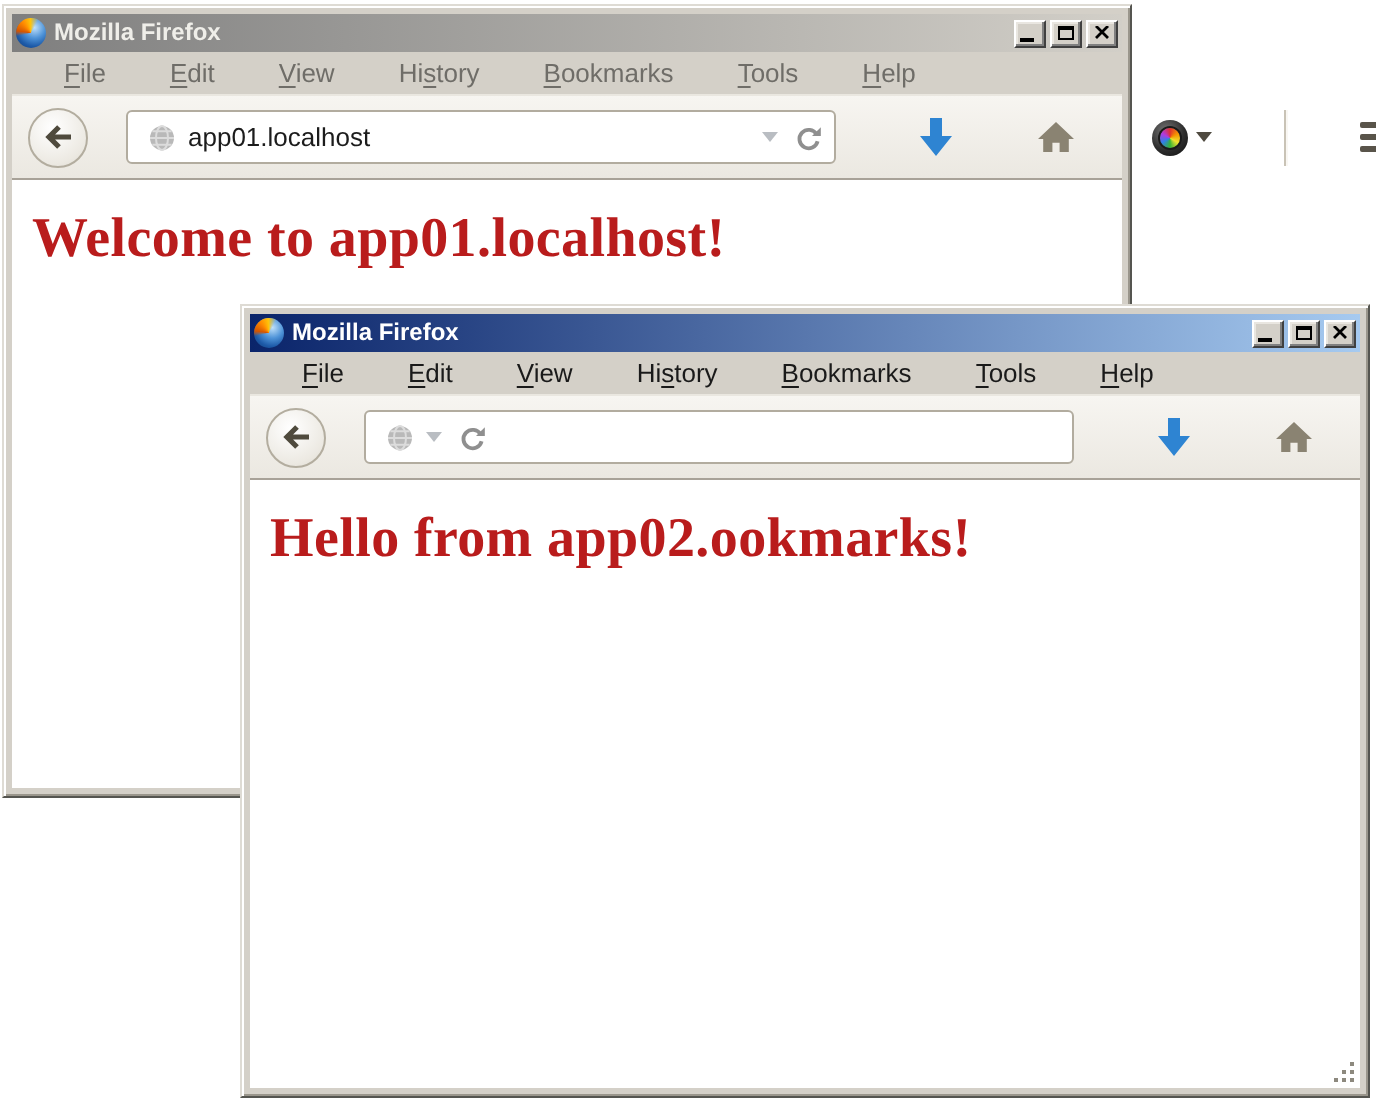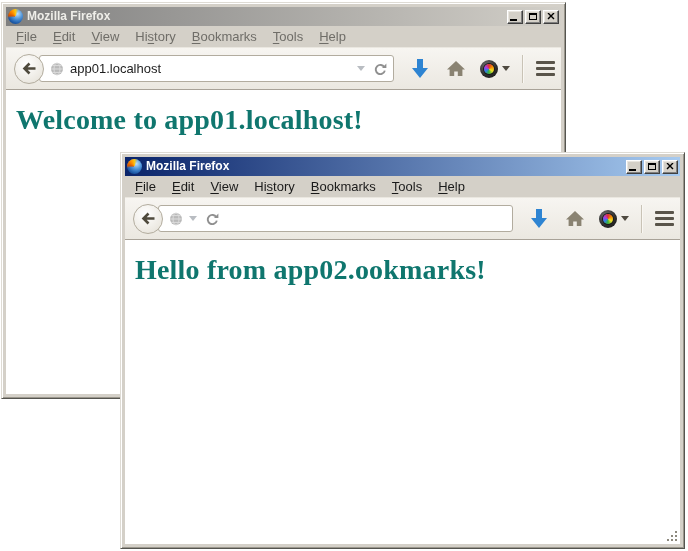--- a/index.html
+++ b/index.html
@@ -50,31 +50,31 @@
     display:flex;align-items:center;justify-content:center;cursor:default;
   }
   .glyph-min{position:absolute;left:2px;bottom:2px;width:7px;height:2px;background:#000;}
   .glyph-max{width:8px;height:7px;border:1px solid #000;border-top-width:2px;box-sizing:border-box;}
 
   
   .menubar{
     height:21px;flex:0 0 21px;display:flex;align-items:center;
     background:#d4d0c8;font-size:13px;padding-left:2px;
   }
-  .menu-item{padding:2px 8px;color:#1a1a1a;white-space:nowrap;}
+  .menu-item{padding:2px 8px;color:#1a1a1a;white-space:nowrap;margin-left:16px;}
   .win.inactive .menu-item{color:#6f6d68;}
   .mn{text-decoration:underline;text-underline-offset:2px;}
 
   
   .toolbar{
     height:43px;flex:0 0 43px;display:flex;align-items:center;
     background:linear-gradient(#f7f5f1,#ebe8e1);
     border-top:1px solid #eae7e0;
     border-bottom:1px solid #a8a298;
-    padding:0 8px;box-sizing:border-box;
+    padding:0 8px;box-sizing:border-box;gap:24px;
   }
   .back-btn{
     width:30px;height:30px;border-radius:50%;flex:0 0 30px;z-index:2;
     background:radial-gradient(circle at 40% 32%,#ffffff,#ece9e2 70%,#ddd9d0);
     border:1px solid #b3ad9f;box-sizing:border-box;
     display:flex;align-items:center;justify-content:center;
   }
   .urlbar{
     height:27px;box-sizing:border-box;flex:0 0 355px;margin-left:-5px;z-index:1;
     background:#ffffff;border:1px solid #b2ac9f;border-radius:3px;
@@ -108,21 +108,21 @@
   }
   .hamburger{margin-left:12px;display:block;}
   .hamburger i{display:block;width:19px;height:3px;background:#59544a;border-radius:1px;margin:3px 0;}
 
   
   .content{
     flex:1;background:#ffffff;position:relative;overflow:hidden;
     border-top:none;
   }
   .content h1{
-    font-family:"Liberation Serif",serif;font-weight:bold;color:#0f766e;
+    font-family:"Liberation Serif",serif;font-weight:bold;color:#b91c1c;
     font-size:28px;margin:14px 0 0 10px;white-space:nowrap;letter-spacing:.2px;
   }
   
   .grip{position:absolute;right:1px;bottom:1px;width:13px;height:13px;}
   .grip i{position:absolute;width:2px;height:2px;background:#8d897e;box-shadow:1px 1px 0 #ffffff;}
   .grip .d1{right:2px;bottom:10px;}
   .grip .d2{right:2px;bottom:6px;}
   .grip .d3{right:6px;bottom:6px;}
   .grip .d4{right:2px;bottom:2px;}
   .grip .d5{right:6px;bottom:2px;}

